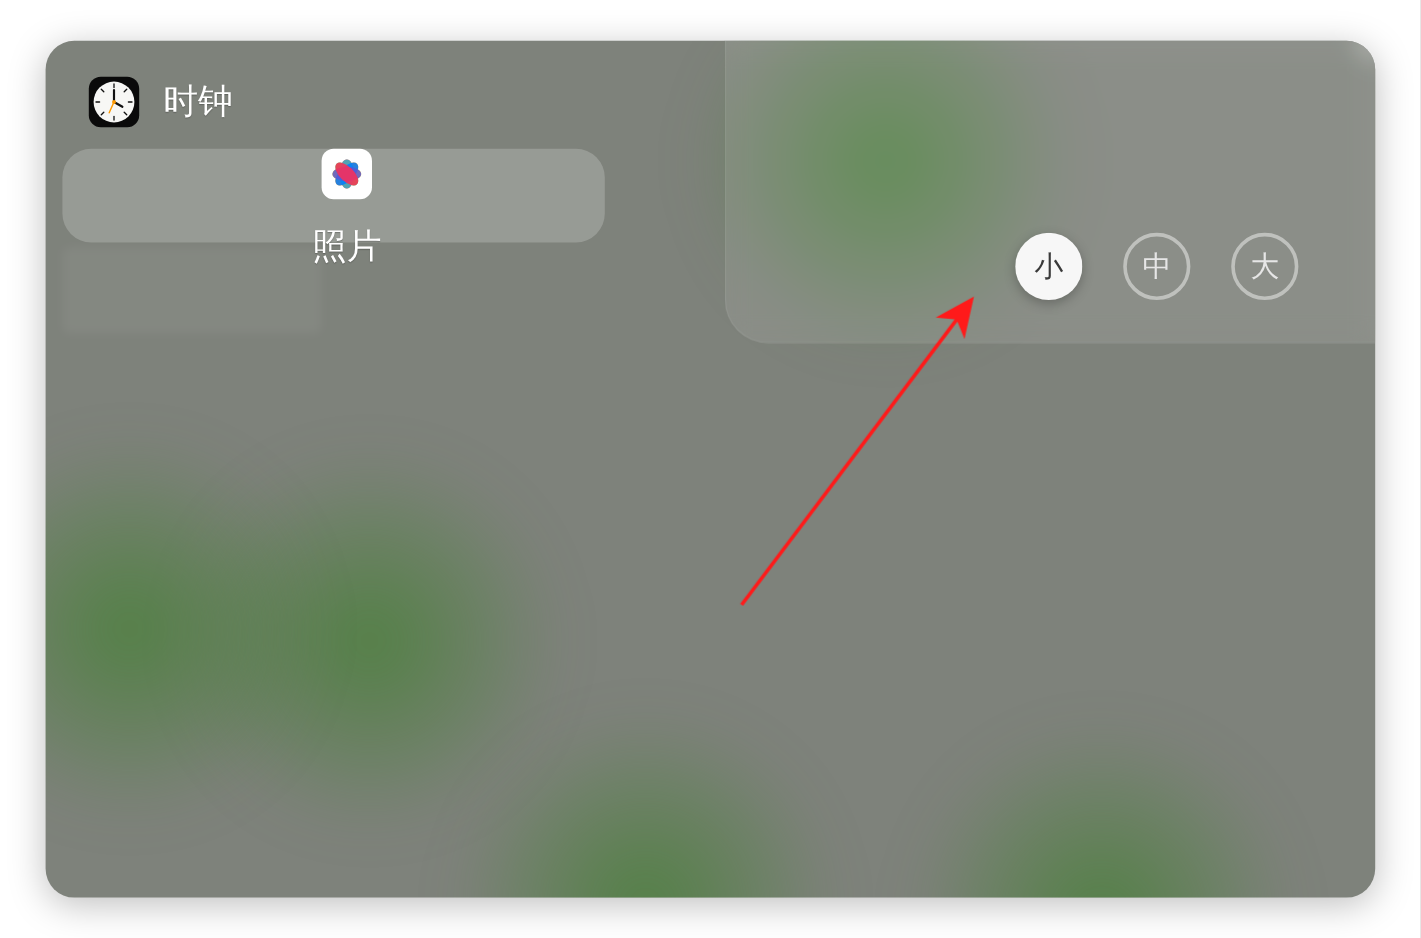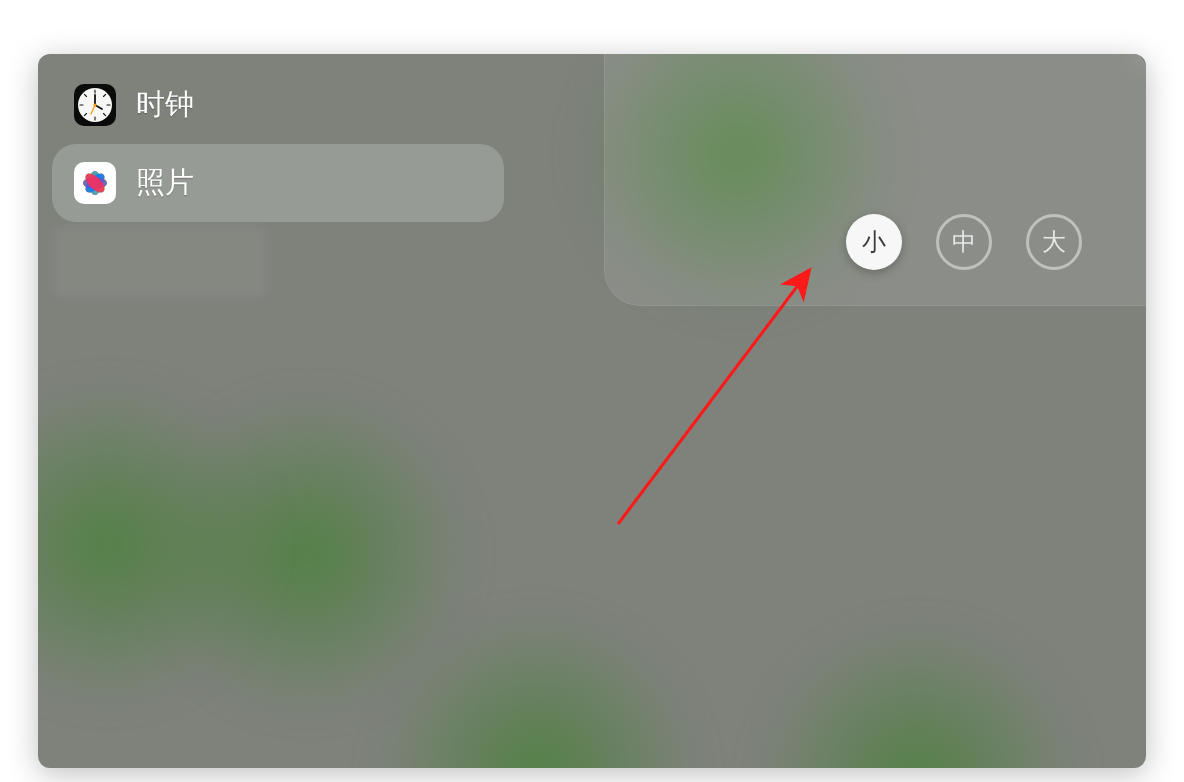--- a/index.html
+++ b/index.html
@@ -11,25 +11,24 @@
       position: relative;
       overflow: hidden;
     }
 
     .window {
       position: absolute;
       left: 38px;
       top: 34px;
       width: 1108px;
       height: 714px;
-      border-radius: 12px;
+      border-radius: 24px;
       background: #7e827b;
       overflow: hidden;
       box-shadow: 0 6px 30px rgba(0,0,0,.25);
-      margin-top: 20px;
     }
 
     
     .bg-layer {
       position: absolute;
       inset: 0;
       overflow: hidden;
     }
     .blob {
       position: absolute;
@@ -75,20 +74,21 @@
       height: 78px;
       padding-left: 22px;
       border-radius: 24px;
       color: #fff;
       font-size: 29px;
       font-weight: 400;
       user-select: none;
     }
     .row.selected {
       background: rgba(255,255,255,.20);
+      flex-direction: column;
     }
     .row .label { text-shadow: 0 1px 1px rgba(0,0,0,.25); }
 
     .icon-box {
       width: 42px;
       height: 42px;
       border-radius: 10px;
       display: flex;
       align-items: center;
       justify-content: center;

